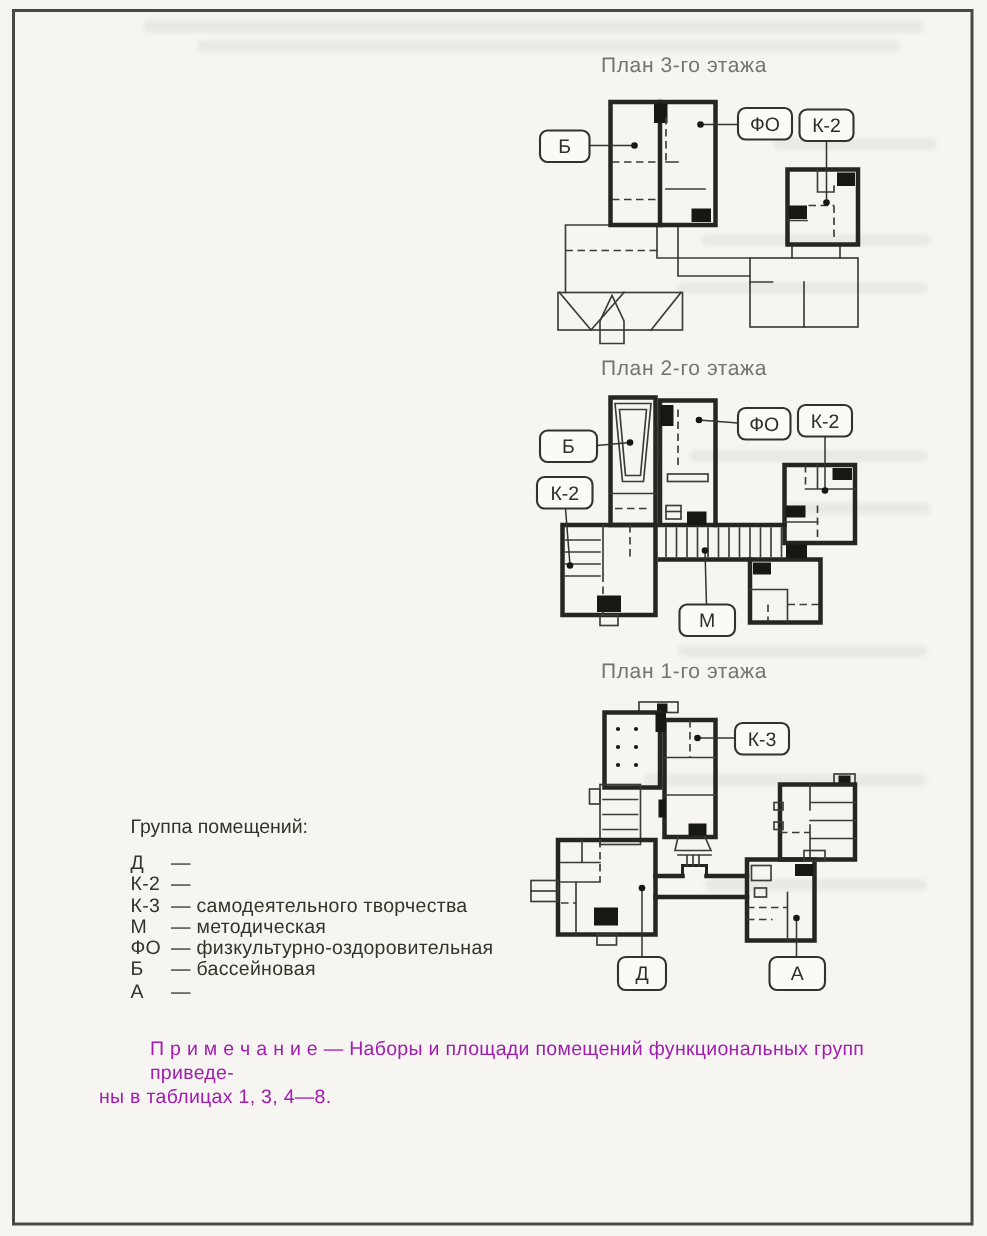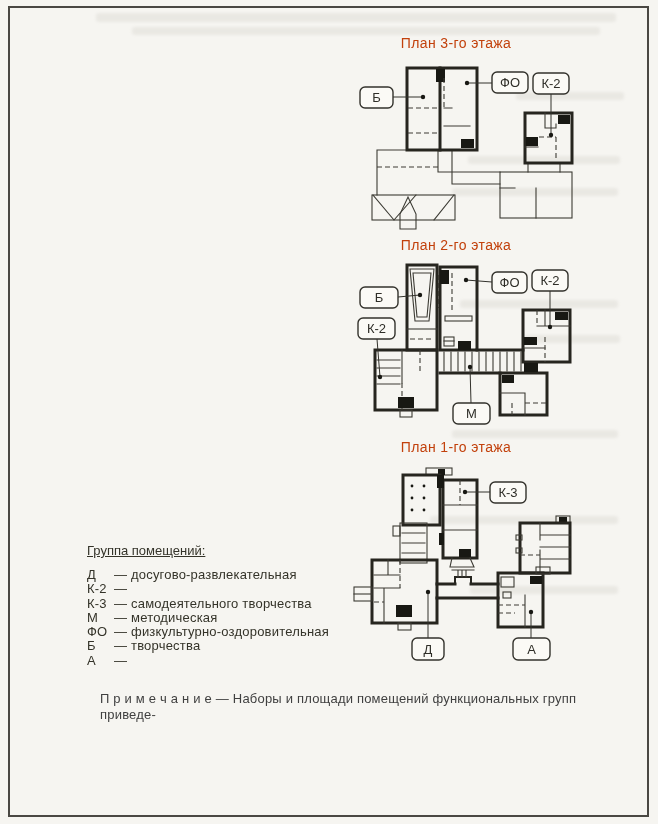--- a/index.html
+++ b/index.html
@@ -4,38 +4,38 @@
 <style>
   html,body{margin:0;padding:0;}
   body{width:658px;height:824px;background:#eceae5;font-family:"Liberation Sans",sans-serif;}
   .page{position:relative;width:658px;height:824px;background:#f6f5f1;overflow:hidden;
         color:#2f2e2a;}
   .frame{position:absolute;left:8px;top:6px;right:9px;bottom:7px;border:2px solid #4a4843;
          pointer-events:none;}
   
   .smudge{position:absolute;background:#aaa79c;opacity:.16;filter:blur(1.6px);border-radius:3px;}
   .plan-title{position:absolute;left:340px;width:232px;text-align:center;font-size:14px;
-              letter-spacing:.4px;color:#c2410c;}
+              letter-spacing:.4px;color:#737373;}
   svg{position:absolute;overflow:visible;}
   .w3{fill:none;stroke:#26251f;stroke-width:3;stroke-linecap:square;}
   .w2{fill:none;stroke:#26251f;stroke-width:2;stroke-linecap:square;}
   .w1{fill:none;stroke:#3c3b34;stroke-width:1.1;stroke-linecap:square;}
   .dash{fill:none;stroke:#3c3b34;stroke-width:1.1;stroke-dasharray:5 3;}
   .blk{fill:#181813;stroke:none;}
   .callout{fill:#fbfaf6;stroke:#33322c;stroke-width:1.4;}
   .lead{fill:none;stroke:#33322c;stroke-width:1;}
   .dot{fill:#181813;}
   .co-text{font-family:"Liberation Sans",sans-serif;font-size:13px;fill:#2f2e28;}
   .legend{position:absolute;left:87px;top:543px;}
-  .legend-heading{font-size:13px;margin-bottom:10px;color:#343329;text-decoration:underline;}
+  .legend-heading{font-size:13px;margin-bottom:10px;color:#343329;}
   .legend-row{display:flex;font-size:13px;line-height:14.3px;color:#343329;letter-spacing:.2px;}
   .lg-code{width:27px;}
   .lg-dash{width:17px;}
   .note{position:absolute;left:66px;top:691px;width:528px;font-size:13px;line-height:16px;
-        color:#404040;letter-spacing:.2px;}
+        color:#a21caf;letter-spacing:.2px;}
   .note-line1{padding-left:34px;}
 </style>
 </head>
 <body>
 
 <div class="page">
   <div class="frame"></div>
 
   <div class="smudge" style="left:96px;top:13px;width:520px;height:9px"></div>
   <div class="smudge" style="left:132px;top:27px;width:468px;height:8px"></div>
@@ -249,21 +249,20 @@
       <rect class="callout" x="173" y="183" width="37" height="22" rx="5"></rect>
       <text class="co-text" x="191.5" y="198.5" text-anchor="middle">А</text>
     </g>
   </svg>
 
   <div class="legend">
     <div class="legend-heading">Группа помещений:</div>
     <div class="legend-row">
       <span class="lg-code">Д</span>
       <span class="lg-dash">—</span>
-      <span class="lg-label">досугово-развлекательная</span>
     </div>
     <div class="legend-row">
       <span class="lg-code">К-2</span>
       <span class="lg-dash">—</span>
     </div>
     <div class="legend-row">
       <span class="lg-code">К-3</span>
       <span class="lg-dash">—</span>
       <span class="lg-label">самодеятельного творчества</span>
     </div>
@@ -273,24 +272,25 @@
       <span class="lg-label">методическая</span>
     </div>
     <div class="legend-row">
       <span class="lg-code">ФО</span>
       <span class="lg-dash">—</span>
       <span class="lg-label">физкультурно-оздоровительная</span>
     </div>
     <div class="legend-row">
       <span class="lg-code">Б</span>
       <span class="lg-dash">—</span>
-      <span class="lg-label">творчества</span>
+      <span class="lg-label">бассейновая</span>
     </div>
     <div class="legend-row">
       <span class="lg-code">А</span>
       <span class="lg-dash">—</span>
     </div>
   </div>
 
   <div class="note">
     <div class="note-line1">П р и м е ч а н и е — Наборы и площади помещений функциональных групп приведе-</div>
+    <div class="note-line2">ны в таблицах 1, 3, 4—8.</div>
   </div>
 </div>
 
 </body></html>

